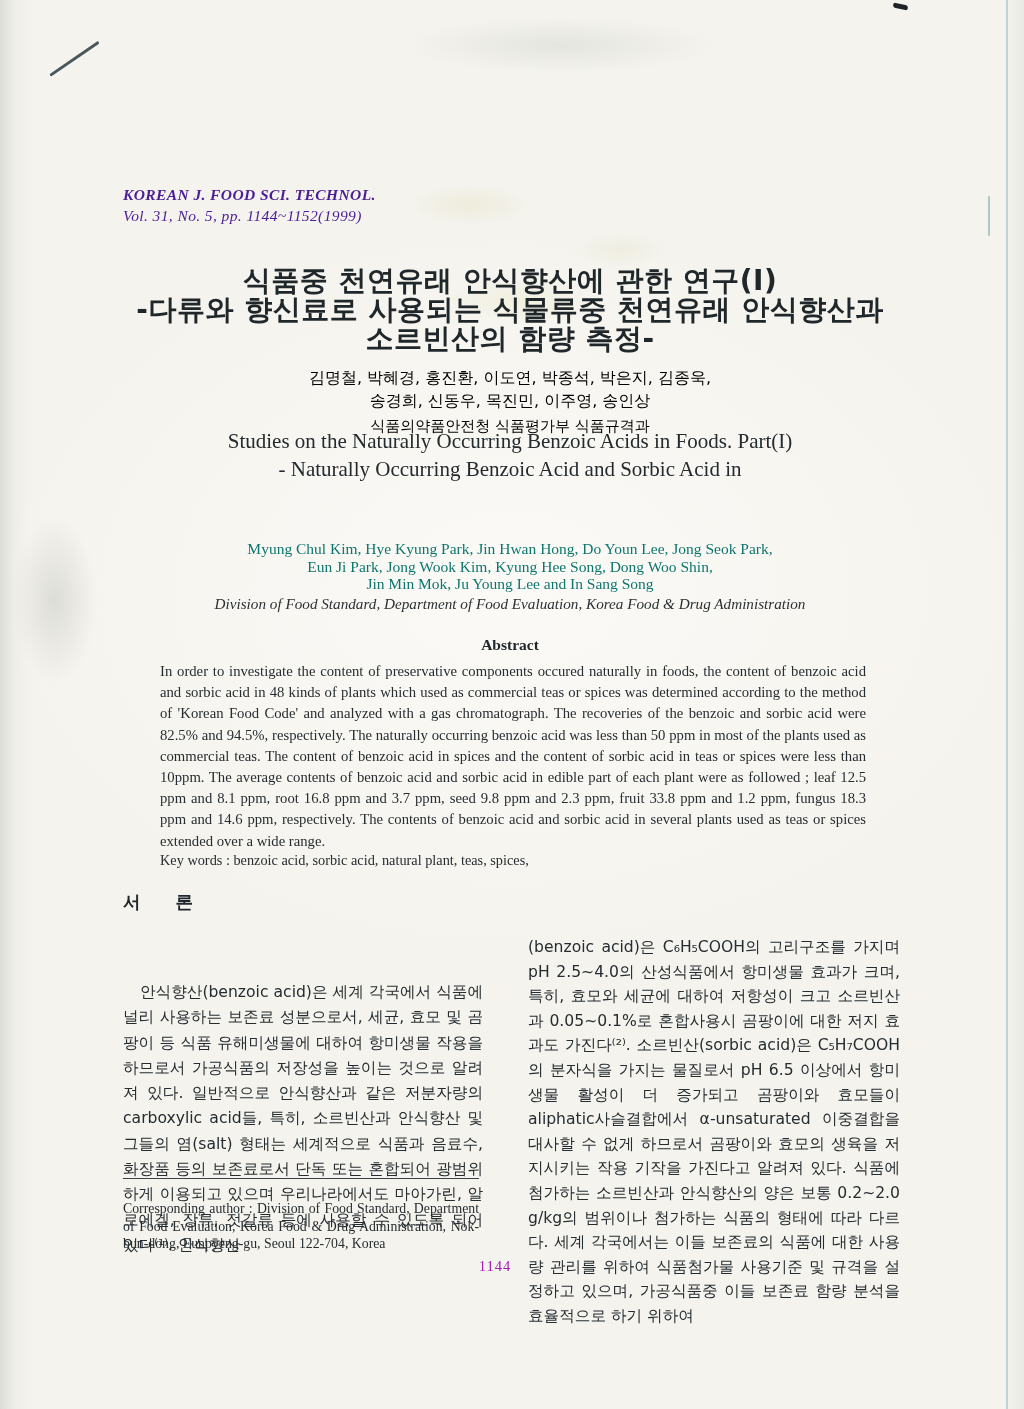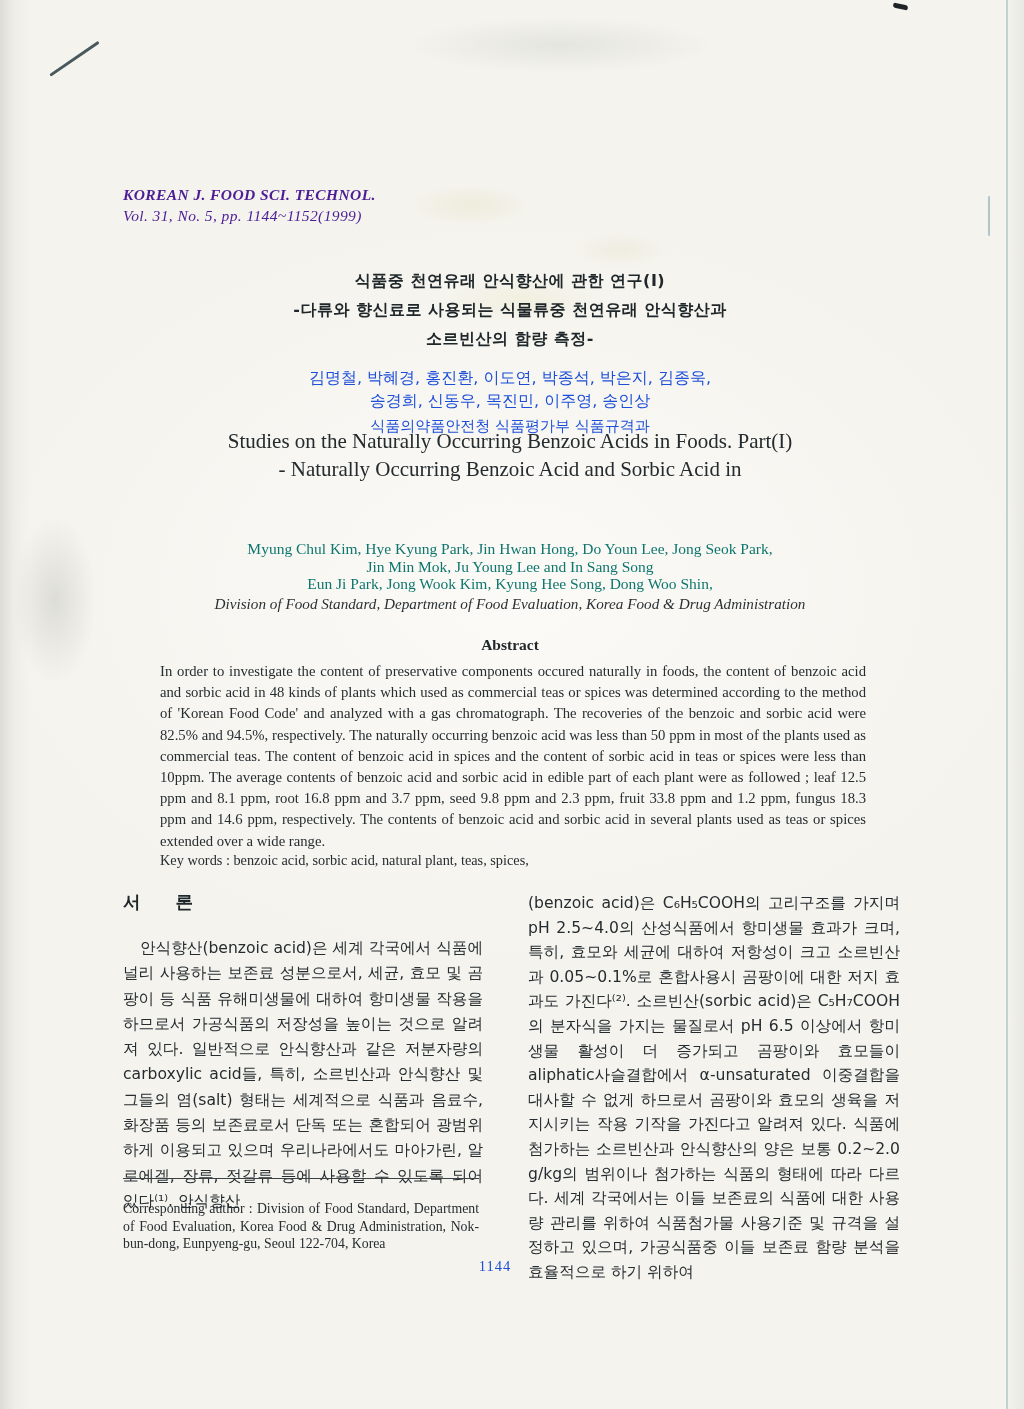--- a/index.html
+++ b/index.html
@@ -17,40 +17,40 @@
       linear-gradient(270deg, rgba(200,204,200,0.25) 0px, rgba(0,0,0,0) 18px),
       radial-gradient(ellipse 700px 500px at 50% 42%, #fbfaf6 0%, rgba(0,0,0,0) 75%),
       #f4f3ee;
   }
   .abs{position:absolute;}
   .ctr{left:110px;width:800px;text-align:center;}
 
   .journal{left:123px;top:184px;font-style:italic;font-size:15.5px;line-height:21px;letter-spacing:0.4px;color:#4c1d95;}
   .journal .j-name{font-weight:bold;}
 
-  .title-ko{top:266px;font-weight:bold;font-size:16px;line-height:29px;color:#20272a;font-family:"DejaVu Sans","Liberation Sans",sans-serif;letter-spacing:0.5px;}
-  .authors-ko{top:366px;font-size:16px;line-height:23px;color:#1d4ed8;font-family:"DejaVu Sans","Liberation Sans",sans-serif;}
+  .title-ko{top:266px;font-weight:bold;font-size:28px;line-height:29px;color:#20272a;font-family:"DejaVu Sans","Liberation Sans",sans-serif;letter-spacing:0.5px;}
+  .authors-ko{top:366px;font-size:16px;line-height:23px;color:#000000;font-family:"DejaVu Sans","Liberation Sans",sans-serif;}
   .authors-ko .aff-ko{font-size:15px;padding-top:3px;}
 
   .title-en{top:428px;font-size:21px;line-height:27.5px;color:#242b2e;}
   .authors-en{top:540px;font-size:15.5px;line-height:17.5px;color:#0f766e;}
   .aff-en{top:595px;font-style:italic;font-size:15.2px;color:#2a3134;}
 
   .abstract-hd{top:636px;font-weight:bold;font-size:15.5px;color:#20272a;}
   .abstract-bd{left:160px;width:706px;top:661px;font-size:14.7px;line-height:21.2px;text-align:justify;color:#262d30;}
   .keywords{left:160px;width:706px;top:852px;font-size:14.3px;color:#262d30;}
 
   .sec-hd{left:123px;width:360px;top:890px;font-weight:bold;font-size:17.5px;color:#20272a;font-family:"DejaVu Sans","Liberation Sans",sans-serif;white-space:pre;}
-  .col{font-size:15.6px;line-height:25.3px;text-align:justify;color:#252c2f;font-family:"DejaVu Sans","Liberation Sans",sans-serif;}
+  .col{font-size:15.6px;line-height:25.3px;text-align:justify;color:#252c2f;font-family:"DejaVu Sans","Liberation Sans",sans-serif;margin-top:44px;}
   .col-left{left:123px;width:360px;top:936px;text-indent:17px;}
   .col-right{left:528px;width:372px;top:891px;line-height:24.6px;}
 
   .footnote{left:123px;width:356px;top:1178px;border-top:1.5px solid #3a4144;padding-top:21px;
     font-size:13.8px;line-height:17.6px;color:#262d30;text-align:justify;}
-  .pageno{left:110px;width:770px;top:1258px;text-align:center;font-size:14.5px;color:#1d4ed8;letter-spacing:1px;}
+  .pageno{left:110px;width:770px;top:1258px;text-align:center;font-size:14.5px;color:#a21caf;letter-spacing:1px;}
 
   
   .pen-line{left:50px;top:74px;width:59px;height:2.6px;background:#49585c;border-radius:2px;
     transform:rotate(-34.5deg);transform-origin:left center;}
   .corner-mark{left:893px;top:4px;width:15px;height:5px;background:#1d2326;border-radius:2px 3px 2px 3px;
     transform:rotate(12deg);}
   .edge-line-long{left:1006px;top:0;width:1.5px;height:1409px;background:rgba(130,170,180,0.45);}
   .edge-line-short{left:988px;top:196px;width:2px;height:40px;background:rgba(120,160,172,0.55);border-radius:2px;}
 </style>
 </head>
@@ -78,22 +78,22 @@
   <div class="aff-ko">식품의약품안전청 식품평가부 식품규격과</div>
 </div>
 
 <div class="abs ctr title-en">
   <div>Studies on the Naturally Occurring Benzoic Acids in Foods. Part(I)</div>
   <div>- Naturally Occurring Benzoic Acid and Sorbic Acid in</div>
 </div>
 
 <div class="abs ctr authors-en">
   <div>Myung Chul Kim, Hye Kyung Park, Jin Hwan Hong, Do Youn Lee, Jong Seok Park,</div>
+  <div>Eun Ji Park, Jong Wook Kim, Kyung Hee Song, Dong Woo Shin,</div>
   <div>Jin Min Mok, Ju Young Lee and In Sang Song</div>
-  <div>Eun Ji Park, Jong Wook Kim, Kyung Hee Song, Dong Woo Shin,</div>
 </div>
 <div class="abs ctr aff-en">Division of Food Standard, Department of Food Evaluation, Korea Food &amp; Drug Administration</div>
 
 <div class="abs ctr abstract-hd">Abstract</div>
 <div class="abs abstract-bd">In order to investigate the content of preservative components occured naturally in foods, the content of benzoic acid and sorbic acid in 48 kinds of plants which used as commercial teas or spices was determined according to the method of 'Korean Food Code' and analyzed with a gas chromatograph. The recoveries of the benzoic and sorbic acid were 82.5% and 94.5%, respectively. The naturally occurring benzoic acid was less than 50 ppm in most of the plants used as commercial teas. The content of benzoic acid in spices and the content of sorbic acid in teas or spices were less than 10ppm. The average contents of benzoic acid and sorbic acid in edible part of each plant were as followed ; leaf 12.5 ppm and 8.1 ppm, root 16.8 ppm and 3.7 ppm, seed 9.8 ppm and 2.3 ppm, fruit 33.8 ppm and 1.2 ppm, fungus 18.3 ppm and 14.6 ppm, respectively. The contents of benzoic acid and sorbic acid in several plants used as teas or spices extended over a wide range.</div>
 <div class="abs keywords">Key words : benzoic acid, sorbic acid, natural plant, teas, spices,</div>
 
 <div class="abs sec-hd">서　　론</div>
 <div class="abs col col-left">안식향산(benzoic acid)은 세계 각국에서 식품에 널리 사용하는 보존료 성분으로서, 세균, 효모 및 곰팡이 등 식품 유해미생물에 대하여 항미생물 작용을 하므로서 가공식품의 저장성을 높이는 것으로 알려져 있다. 일반적으로 안식향산과 같은 저분자량의 carboxylic acid들, 특히, 소르빈산과 안식향산 및 그들의 염(salt) 형태는 세계적으로 식품과 음료수, 화장품 등의 보존료로서 단독 또는 혼합되어 광범위하게 이용되고 있으며 우리나라에서도 마아가린, 알로에겔, 장류, 젓갈류 등에 사용할 수 있도록 되어 있다⁽¹⁾. 안식향산</div>
 <div class="abs col col-right">(benzoic acid)은 C₆H₅COOH의 고리구조를 가지며 pH 2.5~4.0의 산성식품에서 항미생물 효과가 크며, 특히, 효모와 세균에 대하여 저항성이 크고 소르빈산과 0.05~0.1%로 혼합사용시 곰팡이에 대한 저지 효과도 가진다⁽²⁾. 소르빈산(sorbic acid)은 C₅H₇COOH의 분자식을 가지는 물질로서 pH 6.5 이상에서 항미생물 활성이 더 증가되고 곰팡이와 효모들이 aliphatic사슬결합에서 α-unsaturated 이중결합을 대사할 수 없게 하므로서 곰팡이와 효모의 생육을 저지시키는 작용 기작을 가진다고 알려져 있다. 식품에 첨가하는 소르빈산과 안식향산의 양은 보통 0.2~2.0 g/kg의 범위이나 첨가하는 식품의 형태에 따라 다르다. 세계 각국에서는 이들 보존료의 식품에 대한 사용량 관리를 위하여 식품첨가물 사용기준 및 규격을 설정하고 있으며, 가공식품중 이들 보존료 함량 분석을 효율적으로 하기 위하여</div>

